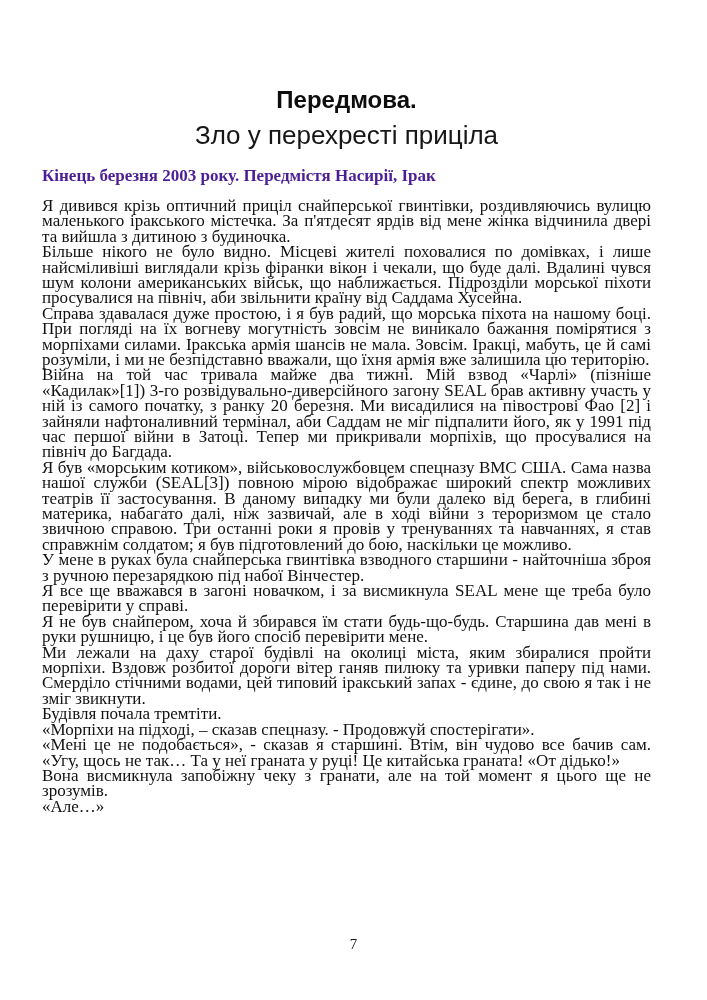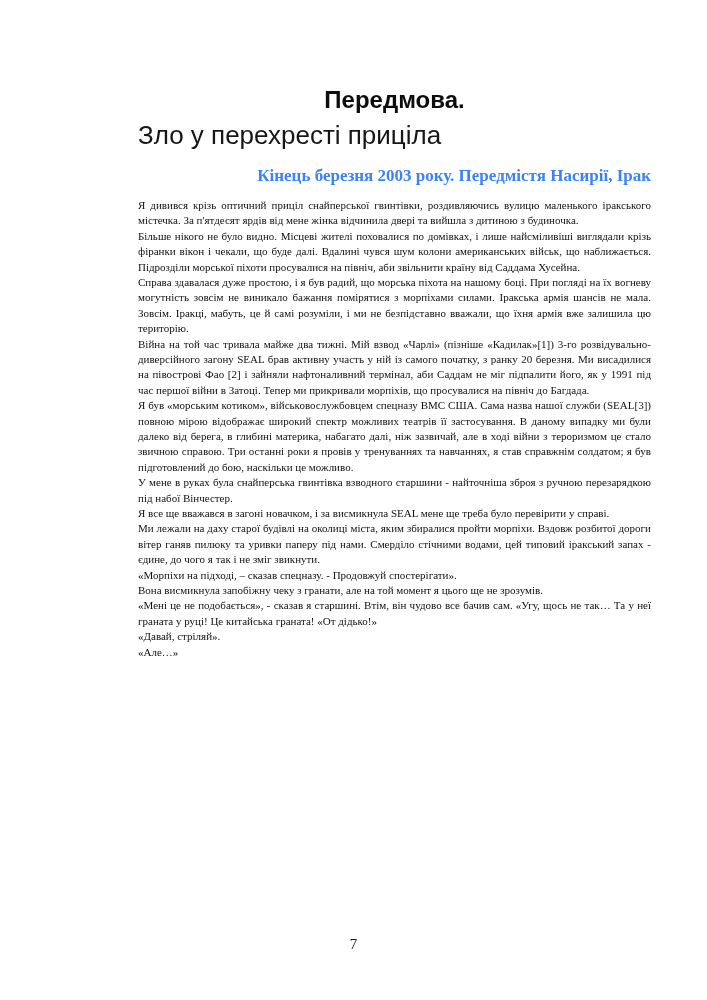--- a/index.html
+++ b/index.html
@@ -13,52 +13,52 @@
     position: relative;
     width: 707px;
     height: 1000px;
     margin: 0 auto;
     background: #ffffff;
     box-sizing: border-box;
     overflow: hidden;
   }
   .content {
     box-sizing: border-box;
-    padding: 86px 56px 0 90px;
-    margin-left: 48px;
+    padding: 86px 56px 0 42px;
   }
   .title {
     font-family: "Liberation Sans", "DejaVu Sans", sans-serif;
     font-weight: 700;
     font-size: 24px;
     line-height: 1.15;
     text-align: center;
     margin: 0 0 7px 0;
     color: #0d0d0d;
   }
   .subtitle {
     font-family: "Liberation Sans", "DejaVu Sans", sans-serif;
     font-weight: 400;
     font-size: 26px;
     line-height: 1.15;
+    text-align: center;
     margin: 0 0 16px 0;
     color: #161616;
   }
   .section-heading {
     font-family: "Liberation Serif", serif;
     font-weight: 700;
     font-size: 17px;
     line-height: 1.2;
-    text-align: right;
+    text-align: left;
     margin: 0 0 11px 0;
-    color: #3b82f6;
+    color: #4c1d95;
   }
   .body-text p {
     font-family: "Liberation Serif", serif;
-    font-size: 11px;
+    font-size: 17px;
     line-height: 15.4px;
     text-align: justify;
     margin: 0;
     padding: 0;
   }
   .page-number {
     position: absolute;
     left: 0;
     right: 0;
     bottom: 47px;
@@ -78,23 +78,24 @@
     <h3 class="section-heading">Кінець березня 2003 року. Передмістя Насирії, Ірак</h3>
 
     <div class="body-text">
       <p>Я дивився крізь оптичний приціл снайперської гвинтівки, роздивляючись вулицю маленького іракського містечка. За п'ятдесят ярдів від мене жінка відчинила двері та вийшла з дитиною з будиночка.</p>
       <p>Більше нікого не було видно. Місцеві жителі поховалися по домівках, і лише найсміливіші виглядали крізь фіранки вікон і чекали, що буде далі. Вдалині чувся шум колони американських військ, що наближається. Підрозділи морської піхоти просувалися на північ, аби звільнити країну від Саддама Хусейна.</p>
       <p>Справа здавалася дуже простою, і я був радий, що морська піхота на нашому боці. При погляді на їх вогневу могутність зовсім не виникало бажання помірятися з морпіхами силами. Іракська армія шансів не мала. Зовсім. Іракці, мабуть, це й самі розуміли, і ми не безпідставно вважали, що їхня армія вже залишила цю територію.</p>
       <p>Війна на той час тривала майже два тижні. Мій взвод «Чарлі» (пізніше «Кадилак»[1]) 3-го розвідувально-диверсійного загону SEAL брав активну участь у ній із самого початку, з ранку 20 березня. Ми висадилися на півострові Фао [2] і зайняли нафтоналивний термінал, аби Саддам не міг підпалити його, як у 1991 під час першої війни в Затоці. Тепер ми прикривали морпіхів, що просувалися на північ до Багдада.</p>
       <p>Я був «морським котиком», військовослужбовцем спецназу ВМС США. Сама назва нашої служби (SEAL[3]) повною мірою відображає широкий спектр можливих театрів її застосування. В даному випадку ми були далеко від берега, в глибині материка, набагато далі, ніж зазвичай, але в ході війни з тероризмом це стало звичною справою. Три останні роки я провів у тренуваннях та навчаннях, я став справжнім солдатом; я був підготовлений до бою, наскільки це можливо.</p>
       <p>У мене в руках була снайперська гвинтівка взводного старшини - найточніша зброя з ручною перезарядкою під набої Вінчестер.</p>
       <p>Я все ще вважався в загоні новачком, і за висмикнула SEAL мене ще треба було перевірити у справі.</p>
-      <p>Ми лежали на даху старої будівлі на околиці міста, яким збиралися пройти морпіхи. Вздовж розбитої дороги вітер ганяв пилюку та уривки паперу під нами. Смерділо стічними водами, цей типовий іракський запах - єдине, до чого я так і не зміг звикнути.</p>
+      <p>Я не був снайпером, хоча й збирався їм стати будь-що-будь. Старшина дав мені в руки рушницю, і це був його спосіб перевірити мене.</p>
+      <p>Ми лежали на даху старої будівлі на околиці міста, яким збиралися пройти морпіхи. Вздовж розбитої дороги вітер ганяв пилюку та уривки паперу під нами. Смерділо стічними водами, цей типовий іракський запах - єдине, до свою я так і не зміг звикнути.</p>
+      <p>Будівля почала тремтіти.</p>
       <p>«Морпіхи на підході, – сказав спецназу. - Продовжуй спостерігати».</p>
+      <p>«Мені це не подобається», - сказав я старшині. Втім, він чудово все бачив сам. «Угу, щось не так… Та у неї граната у руці! Це китайська граната! «От дідько!»</p>
       <p>Вона висмикнула запобіжну чеку з гранати, але на той момент я цього ще не зрозумів.</p>
-      <p>«Мені це не подобається», - сказав я старшині. Втім, він чудово все бачив сам. «Угу, щось не так… Та у неї граната у руці! Це китайська граната! «От дідько!»</p>
-      <p>«Давай, стріляй».</p>
       <p>«Але…»</p>
     </div>
   </div>
 
   <div class="page-number">7</div>
 </div>
 
 </body></html>

